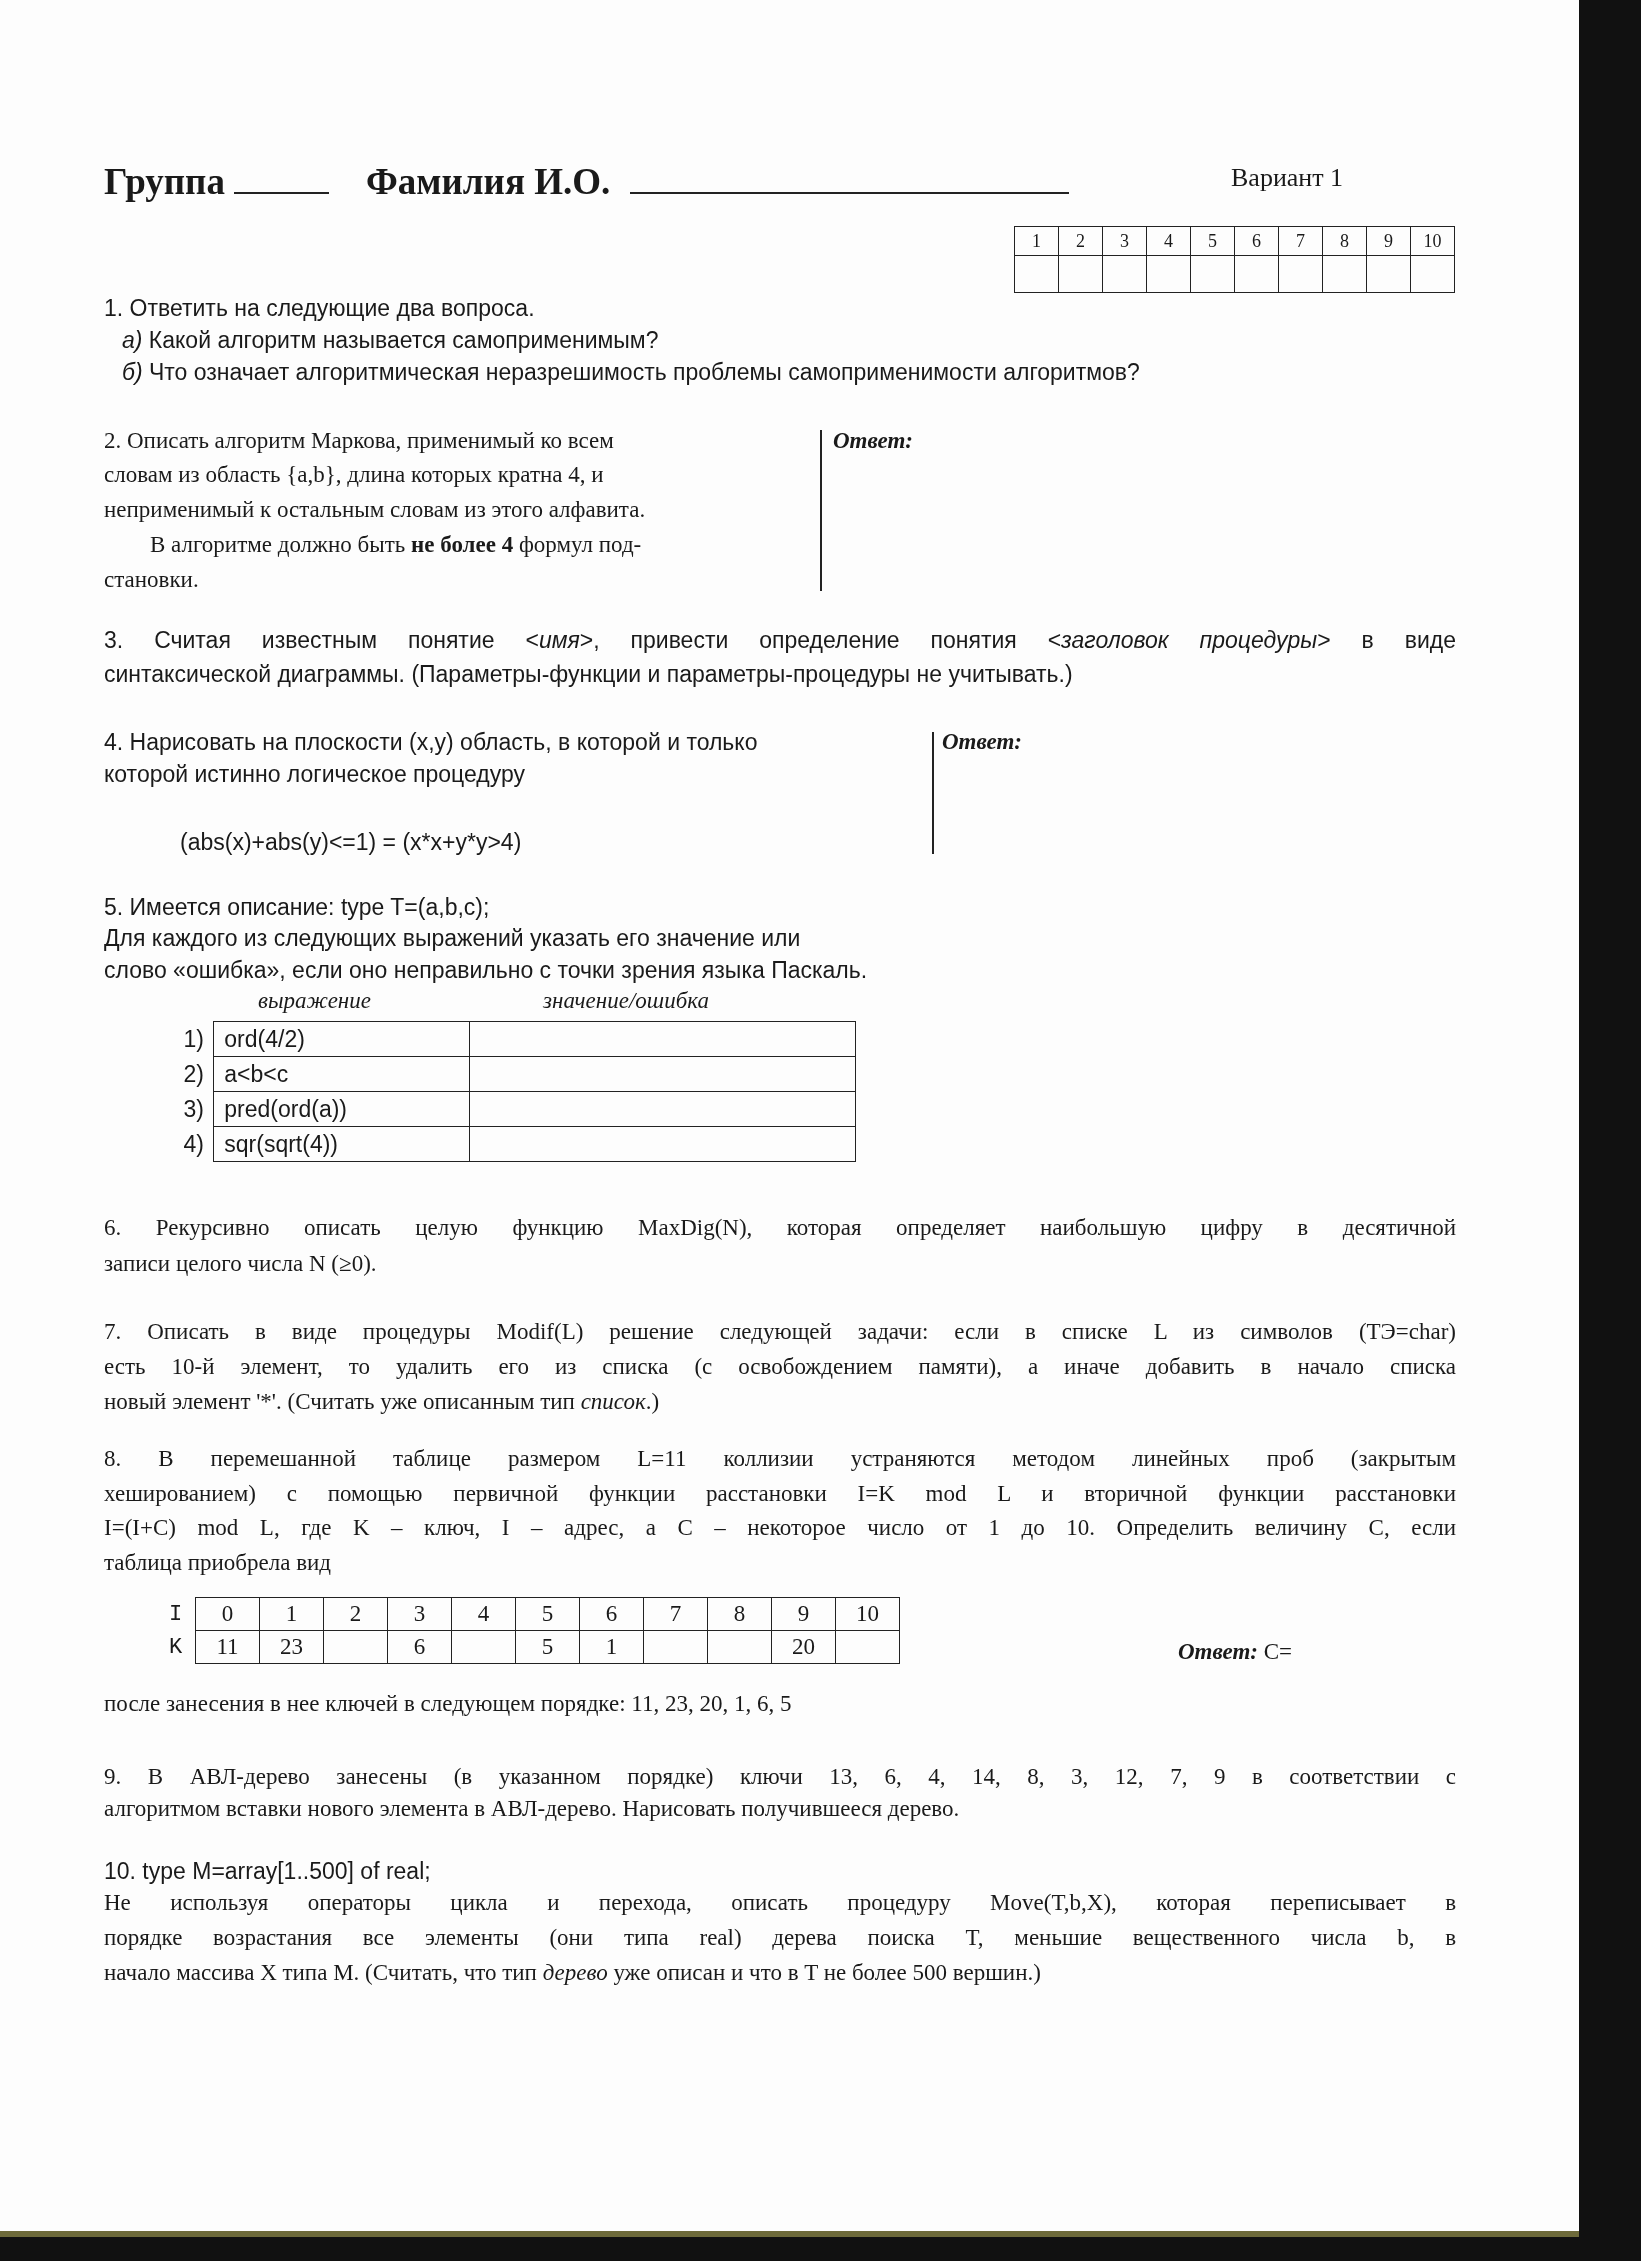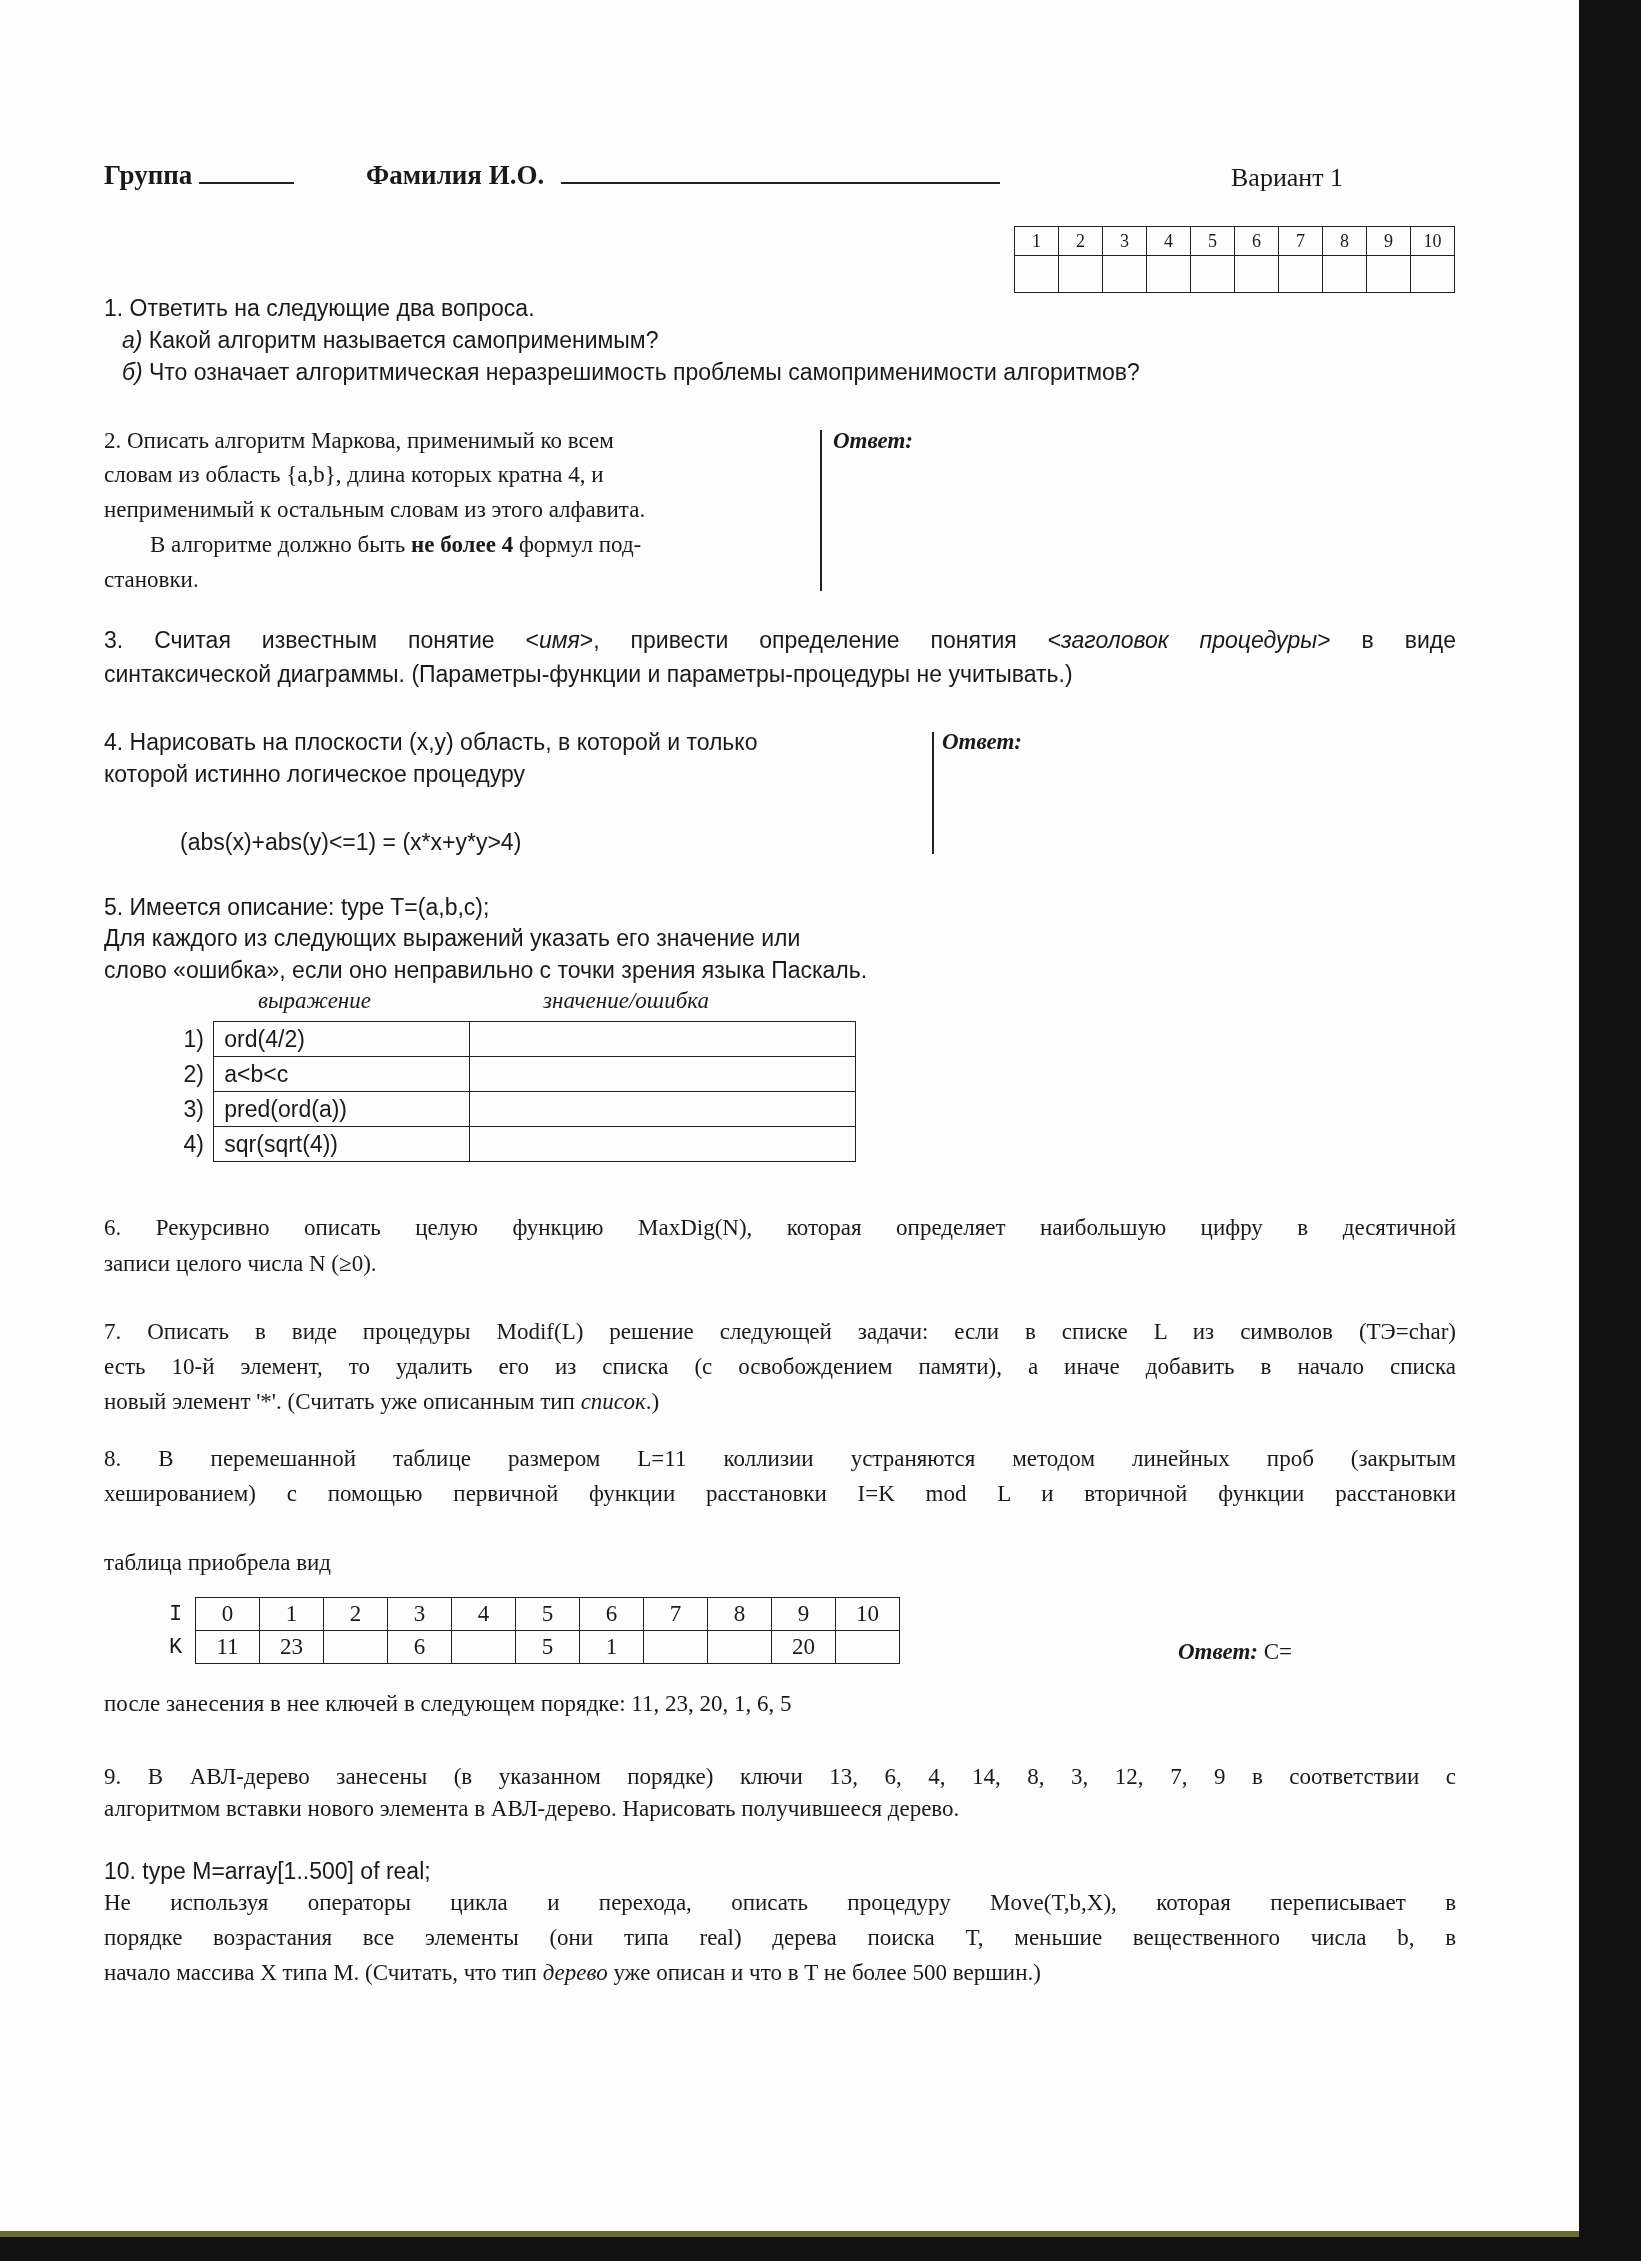--- a/index.html
+++ b/index.html
@@ -15,21 +15,21 @@
   }
   .bottom-strip {
     position:absolute; left:0; top:2231px; width:1579px; height:6.4px;
     background:#6d6a3a;
   }
   .t { position:absolute; font-size:23px; line-height:1.25; white-space:nowrap; }
   .sans { font-family:"Liberation Sans", "DejaVu Sans", sans-serif; }
   .b { font-weight:bold; }
   .i { font-style:italic; }
   .just { white-space:normal; text-align:justify; text-align-last:justify; }
-  .hdr { font-size:27px; font-weight:bold; }
+  .hdr { font-size:37px; font-weight:bold; }
   .uline { display:inline-block; border-bottom:2.6px solid #222; vertical-align:baseline; }
   .vbar { position:absolute; width:1.9px; background:#222; }
   table { border-collapse:collapse; position:absolute; }
   td { border:1.9px solid #222; padding:0; text-align:center; }
   .score td { width:43px; height:28px; font-size:18px; font-family:"Liberation Serif", serif; }
   .score tr.blank td { height:36px; }
   .expr td { height:34px; font-size:23px; font-family:"Liberation Sans", sans-serif; text-align:left; padding-left:10.3px; }
   .expr td.num { border:none; width:52px; text-align:right; padding-right:9px; padding-left:0; }
   .expr td.c1 { width:245px;margin-top:14px; }
   .expr td.c2 { width:374px; }
@@ -145,20 +145,21 @@
   <div class="t" style="left:104px;top:1250px;">записи целого числа N (≥0).</div>
 
   <div class="t just" style="left:104px;top:1318px;width:1352px;">7. Описать в виде процедуры Modif(L) решение следующей задачи: если в списке L из символов (ТЭ=char)</div>
   <div class="t just" style="left:104px;top:1353px;width:1352px;">есть 10-й элемент, то удалить его из списка (с освобождением памяти), а иначе добавить в начало списка</div>
   <div class="t" style="left:104px;top:1388px;">
     <span>новый элемент '*'.  (Считать уже описанным тип </span><span class="i">список</span><span>.)</span>
   </div>
 
   <div class="t just" style="left:104px;top:1445px;width:1352px;">8. В перемешанной таблице размером L=11 коллизии устраняются методом линейных проб (закрытым</div>
   <div class="t just" style="left:104px;top:1480px;width:1352px;">хешированием) с помощью первичной функции расстановки I=K mod L и вторичной функции расстановки</div>
+  <div class="t just" style="left:104px;top:1514px;width:1352px;">I=(I+C) mod L, где K – ключ, I – адрес, а C – некоторое число от 1 до 10. Определить величину C, если</div>
   <div class="t" style="left:104px;top:1549px;">таблица приобрела вид</div>
 
   <table class="hash" style="left:169px;top:1597px;">
     <tbody>
         <tr>
       <td class="lbl">I</td>
       <td>0</td>
           <td>1</td>
           <td>2</td>
       <td>3</td>

